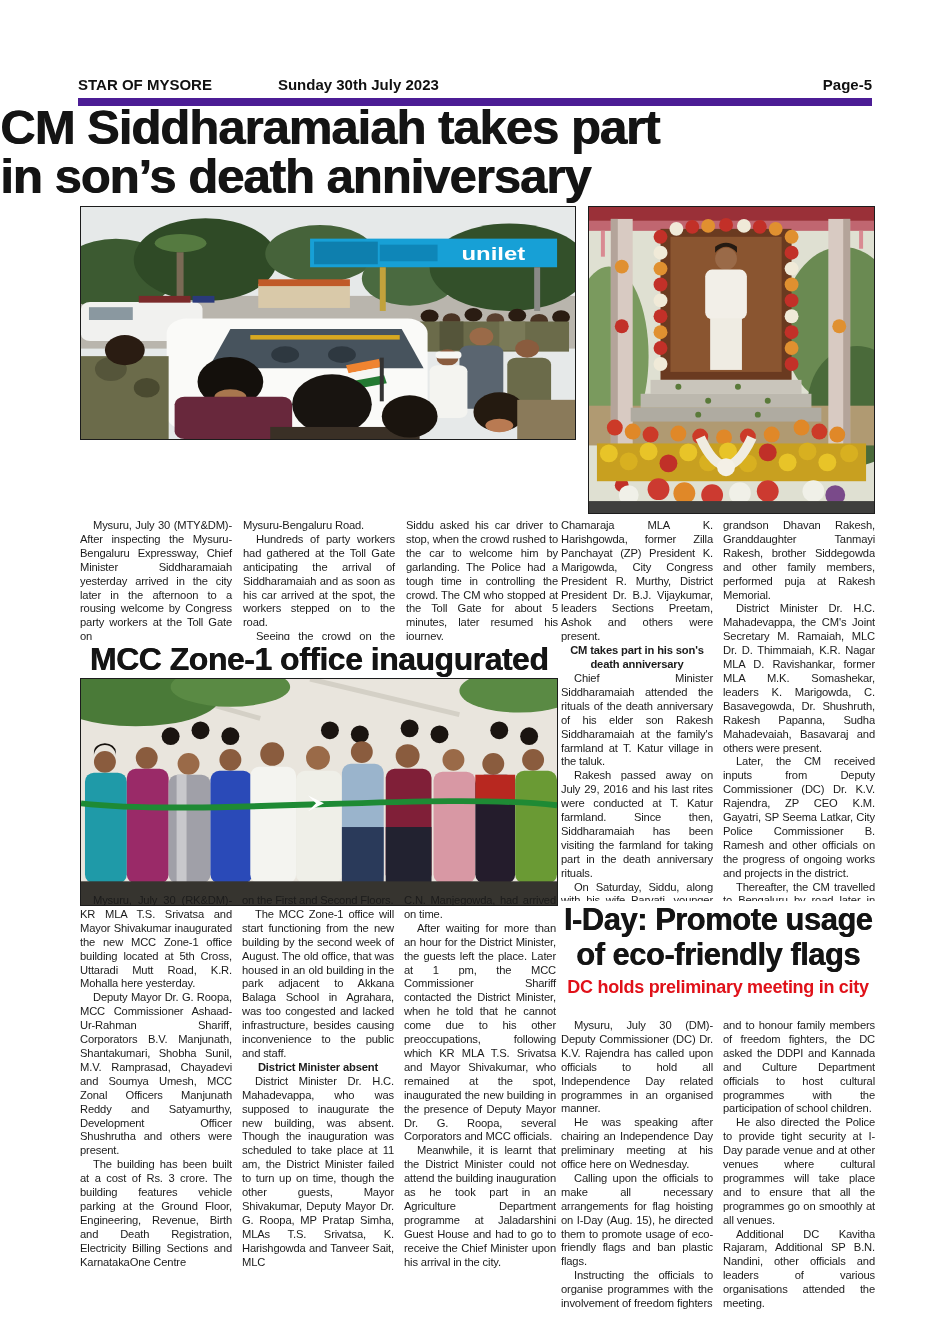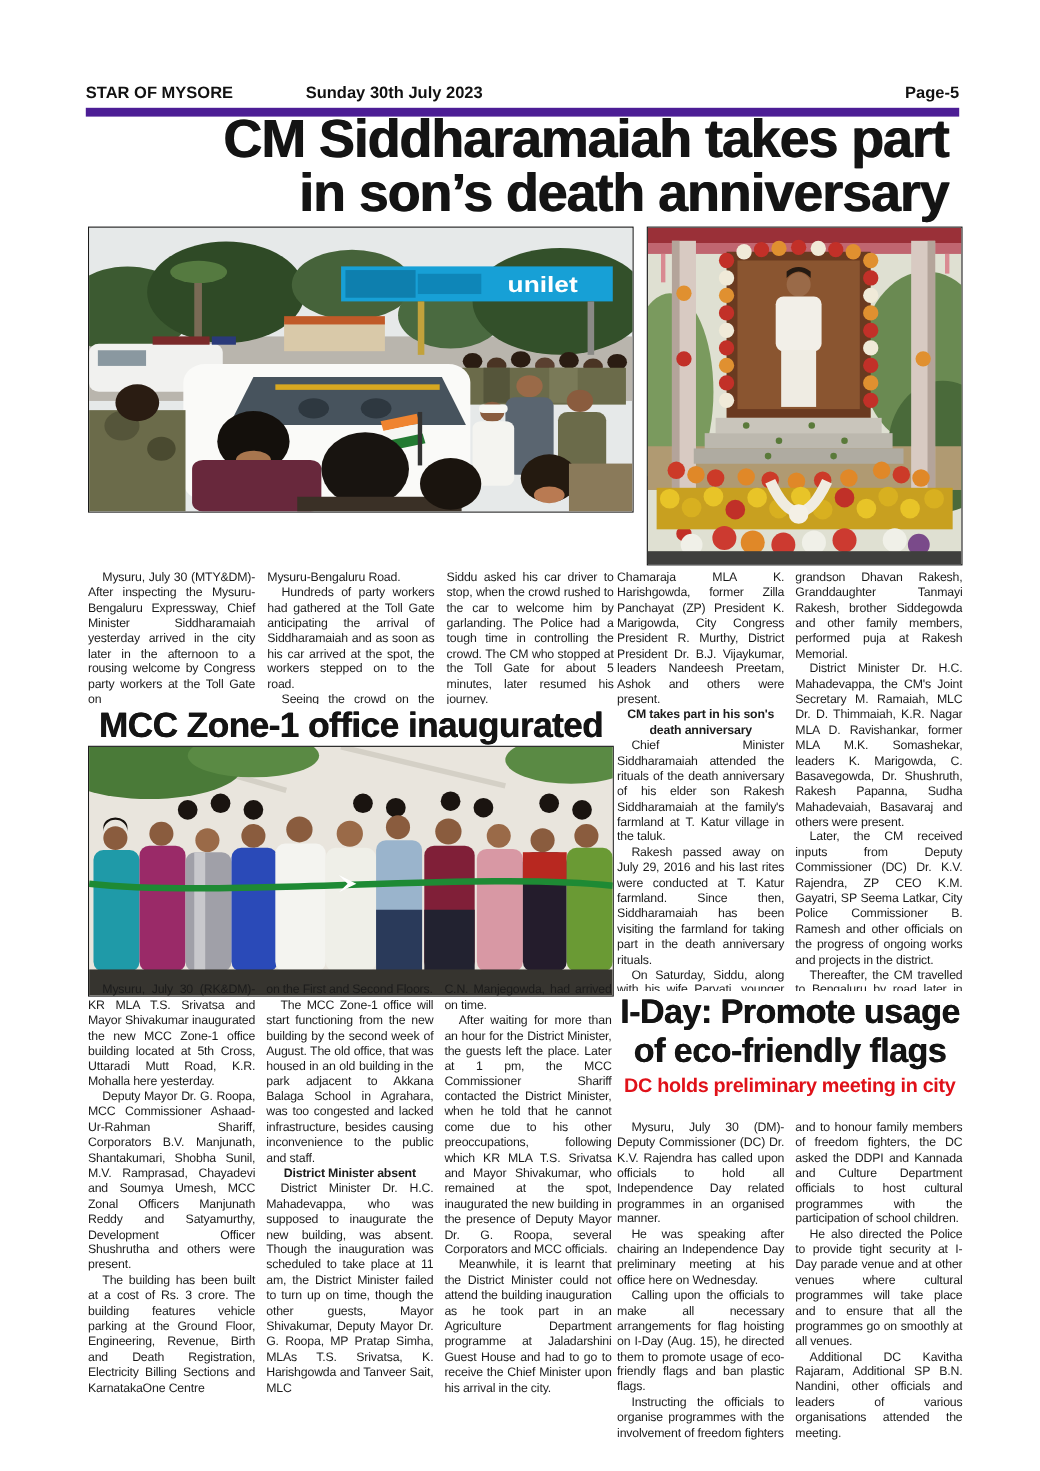--- a/index.html
+++ b/index.html
@@ -11,21 +11,21 @@
   .masthead{
     position:absolute;left:78px;top:76px;width:794px;
     display:flex;align-items:baseline;
     border-bottom:8px solid #4c1d95;padding-bottom:5px;
     font-weight:bold;font-size:15px;color:#111;
   }
   .masthead .date{margin-left:66px;}
   .masthead .pageno{margin-left:auto;}
   
   .main-headline{
-    position:absolute;left:0;top:103px;width:862px;text-align:right;
+    position:absolute;left:0;top:103px;width:862px;text-align:left;
     font-weight:bold;font-size:49px;line-height:1.0;letter-spacing:-1px;color:#141414;
     text-shadow:0.8px 0 0 #141414;
   }
   .mcc-headline{
     position:absolute;left:80px;top:641px;width:478px;text-align:center;
     font-weight:bold;font-size:32px;letter-spacing:-0.5px;color:#141414;
     text-shadow:0.5px 0 0 #141414;white-space:nowrap;
   }
   .iday-head{
     position:absolute;left:561px;top:903px;width:314px;text-align:center;
@@ -33,21 +33,21 @@
   .iday-head .hl{
     font-weight:bold;font-size:31px;line-height:1.12;letter-spacing:-0.5px;color:#141414;
     text-shadow:0.5px 0 0 #141414;
   }
   .iday-head .sub{
     margin-top:5px;font-weight:bold;font-size:18px;letter-spacing:-0.3px;
   }
   
   .photo{position:absolute;border:1.5px solid #1c1c1c;box-sizing:border-box;background:#ddd;}
   .photo svg{display:block;width:100%;height:100%;}
-  .photo1{left:80px;top:206px;width:496px;height:260px;}
+  .photo1{left:80px;top:206px;width:496px;height:234px;}
   .photo2{left:588px;top:206px;width:287px;height:308px;}
   .photo3{left:80px;top:678px;width:478px;height:228px;}
   
   .cols{position:absolute;display:flex;overflow:hidden;}
   .cols .col{
     font-size:11.2px;line-height:13.9px;letter-spacing:-0.15px;
     text-align:justify;color:#1b1b1b;
   }
   .main-cols-left{left:80px;top:519px;width:478px;height:121px;gap:11px;}
   .main-cols-left .col{width:152px;}
@@ -284,21 +284,21 @@
       <p>Hundreds of party workers had gathered at the Toll Gate anticipating the arrival of Siddharamaiah and as soon as his car arrived at the spot, the workers stepped on to the road.</p>
       <p>Seeing the crowd on the road,</p>
     </div>
     <div class="col">
       <p class="cont">Siddu asked his car driver to stop, when the crowd rushed to the car to welcome him by garlanding. The Police had a tough time in controlling the crowd. The CM who stopped at the Toll Gate for about 5 minutes, later resumed his journey.</p>
     </div>
   </div>
 
   <div class="cols main-cols-right">
     <div class="col">
-      <p class="cont">Chamaraja MLA K. Harishgowda, former Zilla Panchayat (ZP) President K. Marigowda, City Congress President R. Murthy, District President Dr. B.J. Vijaykumar, leaders Nandeesh Preetam, Ashok and others were present.</p>
+      <p class="cont">Chamaraja MLA K. Harishgowda, former Zilla Panchayat (ZP) President K. Marigowda, City Congress President R. Murthy, District President Dr. B.J. Vijaykumar, leaders Sections Preetam, Ashok and others were present.</p>
       <p class="sub">CM takes part in his son's death anniversary</p>
       <p>Chief Minister Siddharamaiah attended the rituals of the death anniversary of his elder son Rakesh Siddharamaiah at the family's farmland at T. Katur village in the taluk.</p>
       <p>Rakesh passed away on July 29, 2016 and his last rites were conducted at T. Katur farmland. Since then, Siddharamaiah has been visiting the farmland for taking part in the death anniversary rituals.</p>
       <p>On Saturday, Siddu, along with his wife Parvati, younger son Dr. Yathindra Siddharamaiah, daughter-in-law Smitha Rakesh,</p>
     </div>
     <div class="col">
       <p class="cont">grandson Dhavan Rakesh, Granddaughter Tanmayi Rakesh, brother Siddegowda and other family members, performed puja at Rakesh Memorial.</p>
       <p>District Minister Dr. H.C. Mahadevappa, the CM's Joint Secretary M. Ramaiah, MLC Dr. D. Thimmaiah, K.R. Nagar MLA D. Ravishankar, former MLA M.K. Somashekar, leaders K. Marigowda, C. Basavegowda, Dr. Shushruth, Rakesh Papanna, Sudha Mahadevaiah, Basavaraj and others were present.</p>
       <p>Later, the CM received inputs from Deputy Commissioner (DC) Dr. K.V. Rajendra, ZP CEO K.M. Gayatri, SP Seema Latkar, City Police Commissioner B. Ramesh and other officials on the progress of ongoing works and projects in the district.</p>
       <p>Thereafter, the CM travelled to Bengaluru by road later in the evening, with no Zero Traffic in place all along the route.</p>

